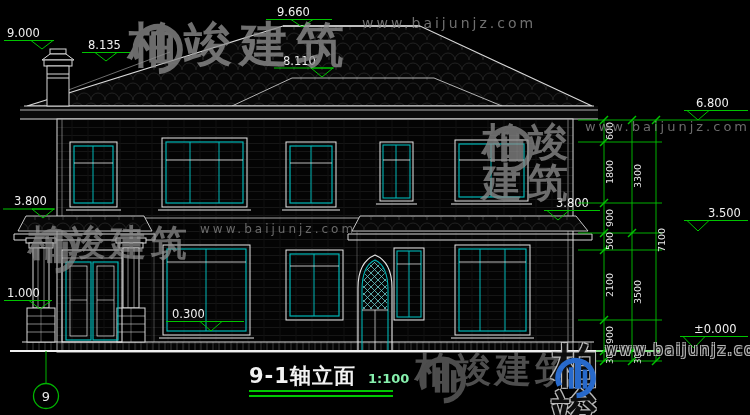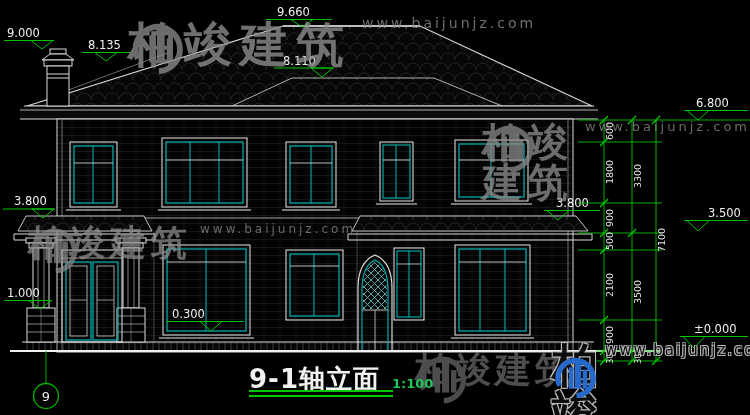--- a/index.html
+++ b/index.html
@@ -22,22 +22,22 @@
   .wm-left .url{font-size:12px;margin-top:-2px;margin-left:8px;}
   .wm-bottom{left:415px;top:352px;opacity:.55;}
   .wm-bottom .brand{font-size:36px;letter-spacing:4px;}
   .wm-big{left:552px;top:342px;opacity:.95;}
   .wm-big .brand{font-size:46px;letter-spacing:3px;color:#0d0d0d;
      text-shadow:-1px -1px 0 #c4c4c4,1px -1px 0 #c4c4c4,-1px 1px 0 #c4c4c4,1px 1px 0 #c4c4c4;}
   .wm-big .url{font-size:15px;letter-spacing:2px;color:#0d0d0d;margin-top:1px;margin-left:4px;
      text-shadow:-1px -1px 0 #bdbdbd,1px -1px 0 #bdbdbd,-1px 1px 0 #bdbdbd,1px 1px 0 #bdbdbd;}
   .wm .icon{flex:0 0 auto;}
   .title-block{position:absolute;left:249px;top:362px;color:#f2f2f2;white-space:nowrap;}
-  .title-block .t{font-size:26px;font-weight:bold;letter-spacing:1px;}
-  .title-block .s{font-size:13px;color:#22c55e;margin-left:12px;font-weight:bold;}
+  .title-block .t{font-size:21px;font-weight:bold;letter-spacing:1px;}
+  .title-block .s{font-size:13px;color:#86efac;margin-left:12px;font-weight:bold;}
   .uline{position:absolute;width:144px;height:2px;background:#00c800;}
 </style>
 </head>
 <body>
 
 <div class="stage">
 
 <svg width="750" height="415" viewBox="0 0 750 415">
   <defs>
     <pattern id="tile" width="14" height="20" patternUnits="userSpaceOnUse">

